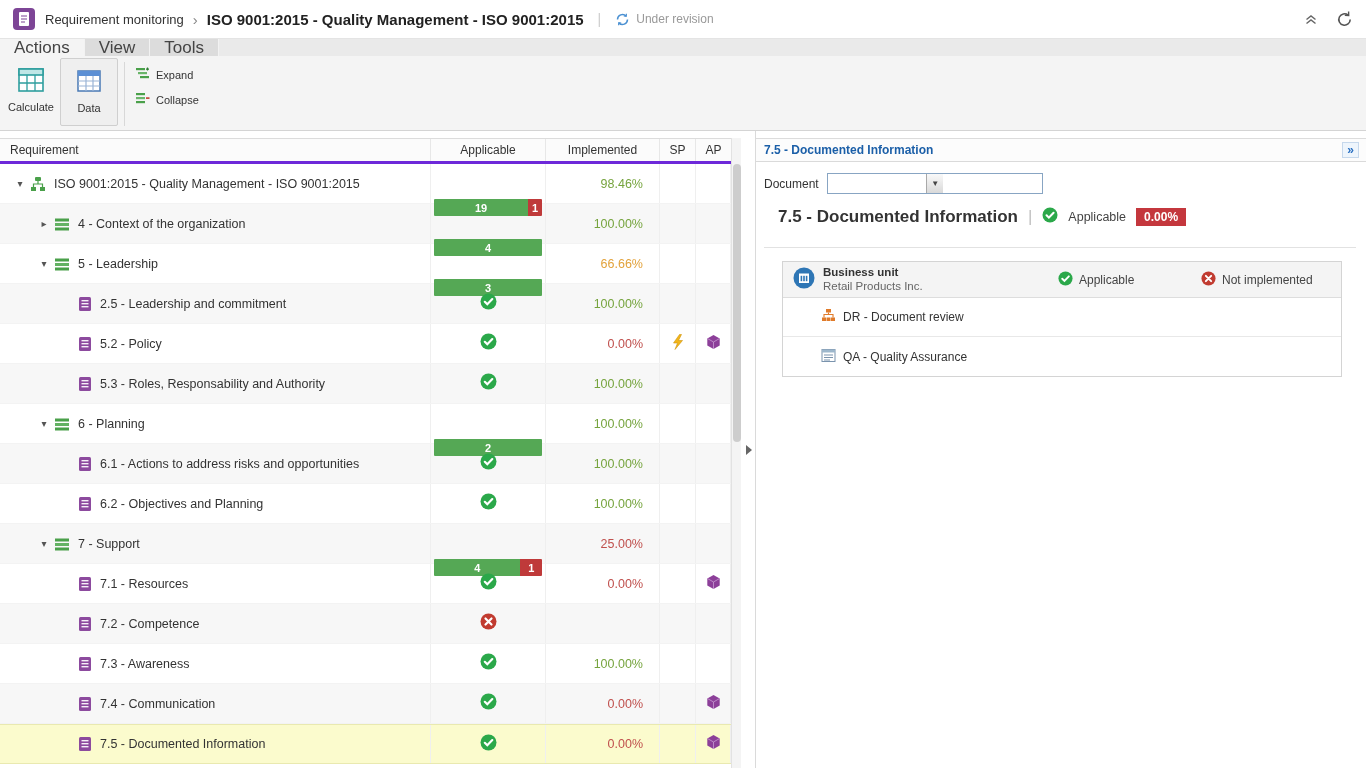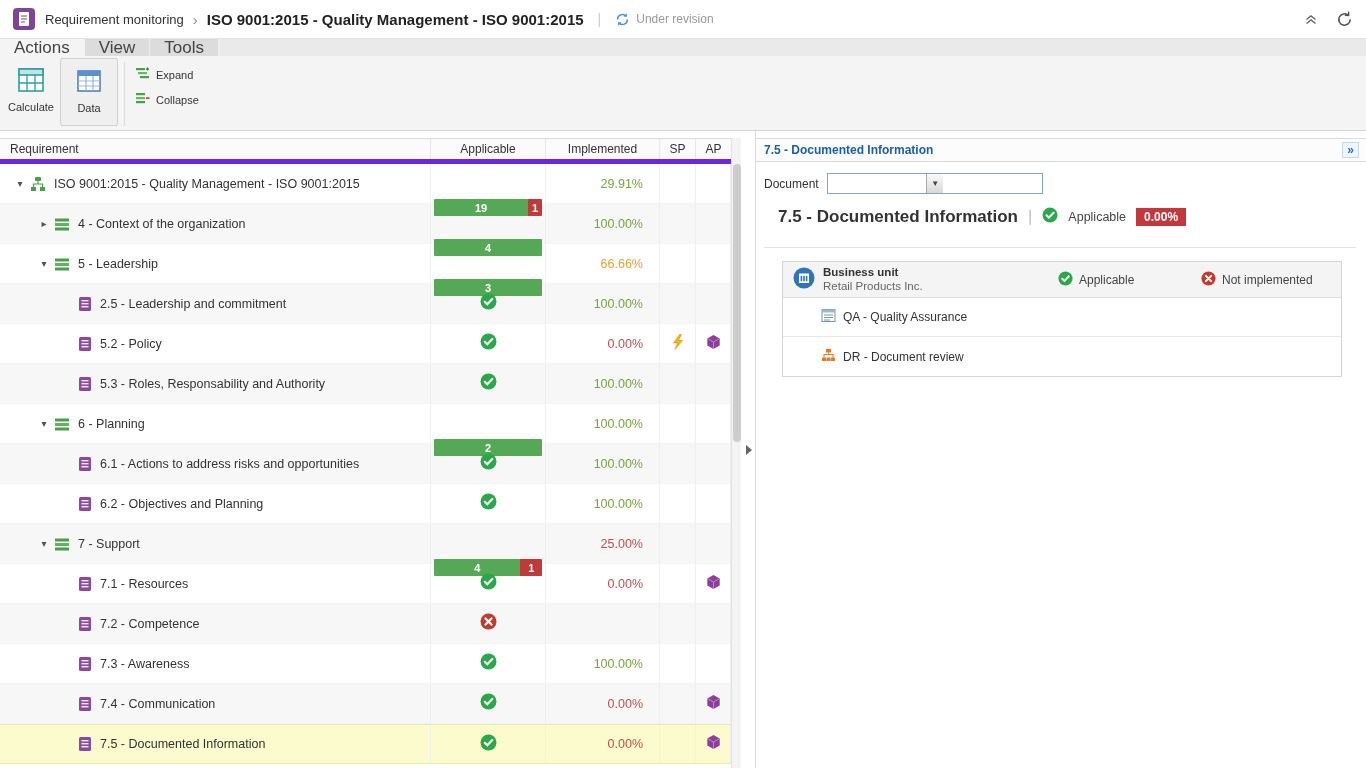--- a/index.html
+++ b/index.html
@@ -32,21 +32,21 @@
   .big-btn { width:58px; height:68px; display:flex; flex-direction:column; align-items:center;
     gap:5px; padding-top:8px; font-size:11px; color:#333; }
   .big-btn.bordered { border:1px solid #cfcfcf; background:#efefef; border-radius:2px; }
   .group-div { width:1px; height:64px; background:#d8d8d8; margin:4px 6px 0 6px; }
   .small-btns { display:flex; flex-direction:column; gap:8px; padding:8px 4px; }
   .small-btn { display:flex; align-items:center; gap:6px; font-size:11px; color:#333; }
 
   
   .left-panel { position:absolute; top:131px; left:0; width:741px; height:637px; background:#fff; }
   .table-header { position:absolute; top:7px; left:0; width:731px; height:26px; background:#fbfbfb;
-    border-top:1px solid #dcdcdc; border-bottom:5px solid #6d28d9; display:flex; font-size:12px; color:#333; }
+    border-top:1px solid #dcdcdc; border-bottom:3px solid #6d28d9; display:flex; font-size:12px; color:#333; }
   .hcell { height:100%; display:flex; align-items:center; border-right:1px solid #e7e7e7; }
   .c-req { width:431px; flex:0 0 431px; }
   .c-app { width:115px; flex:0 0 115px; justify-content:center; }
   .c-impl { width:114px; flex:0 0 114px; }
   .c-sp { width:36px; flex:0 0 36px; justify-content:center; }
   .c-ap { width:35px; flex:0 0 35px; justify-content:center; border-right:none; }
   .hcell.c-req { padding-left:10px; }
   .hcell.c-impl { justify-content:center; }
   .table-body { position:absolute; top:33px; left:0; width:731px; height:604px; overflow:hidden; }
   .trow { display:flex; height:40px; background:#fff; border-bottom:1px solid #f3f3f3; }
@@ -235,21 +235,21 @@
             </span>
             <span class="rlabel">ISO 9001:2015 - Quality Management - ISO 9001:2015</span>
           </div>
           <div class="cell c-app">
             <div class="bar">
               <div class="bar-seg-green" style="flex:19">19</div>
               <div class="bar-seg-red" style="flex:1">1</div>
             </div>
           </div>
           <div class="cell c-impl">
-            <span class="pct-green">29.91%</span>
+            <span class="pct-green">98.46%</span>
           </div>
           <div class="cell c-sp"></div>
           <div class="cell c-ap"></div>
         </div>
         <div class="trow alt">
           <div class="cell c-req" style="padding-left:34px">
             <span class="expander">▸</span>
             <span class="ricon">
               <svg width="16" height="16" viewBox="0 0 16 16">
                 <rect x="1" y="2.5" width="14" height="3" fill="#4aa04a"></rect>
@@ -681,33 +681,33 @@
                 <circle cx="8.5" cy="8.5" r="8" fill="#c13b30"></circle>
                 <path d="M5.5 5.5l6 6M11.5 5.5l-6 6" stroke="#fff" stroke-width="2.2" stroke-linecap="round"></path>
               </svg>
           </span>
           <span>Not implemented</span>
         </span>
       </div>
       <div>
           <div class="bu-item">
             <span><svg width="15" height="15" viewBox="0 0 15 15">
-                <rect x="1" y="1.5" width="13" height="12" fill="#fff" stroke="#7a93ad"></rect>
-                <rect x="1" y="1.5" width="13" height="3" fill="#9db7cc"></rect>
-                <path d="M3 7h9M3 9.5h9M3 12h6" stroke="#7a93ad" stroke-width="1"></path>
-              </svg></span>
-            <span>QA - Quality Assurance</span>
-          </div>
-          <div class="bu-item">
-            <span><svg width="15" height="15" viewBox="0 0 15 15">
                 <rect x="5" y="1" width="5" height="3.5" fill="#e07b2a"></rect>
                 <path d="M7.5 4.5v2M3 9.5V6.5h9v3" stroke="#e07b2a" stroke-width="1.1" fill="none"></path>
                 <rect x="1" y="9.5" width="4" height="3.5" fill="#e07b2a"></rect>
                 <rect x="5.5" y="9.5" width="4" height="3.5" fill="#e07b2a"></rect>
                 <rect x="10" y="9.5" width="4" height="3.5" fill="#e07b2a"></rect>
               </svg></span>
             <span>DR - Document review</span>
           </div>
+          <div class="bu-item">
+            <span><svg width="15" height="15" viewBox="0 0 15 15">
+                <rect x="1" y="1.5" width="13" height="12" fill="#fff" stroke="#7a93ad"></rect>
+                <rect x="1" y="1.5" width="13" height="3" fill="#9db7cc"></rect>
+                <path d="M3 7h9M3 9.5h9M3 12h6" stroke="#7a93ad" stroke-width="1"></path>
+              </svg></span>
+            <span>QA - Quality Assurance</span>
+          </div>
         </div>
     </div>
   </div>
 
 </div>
 
 </body></html>

